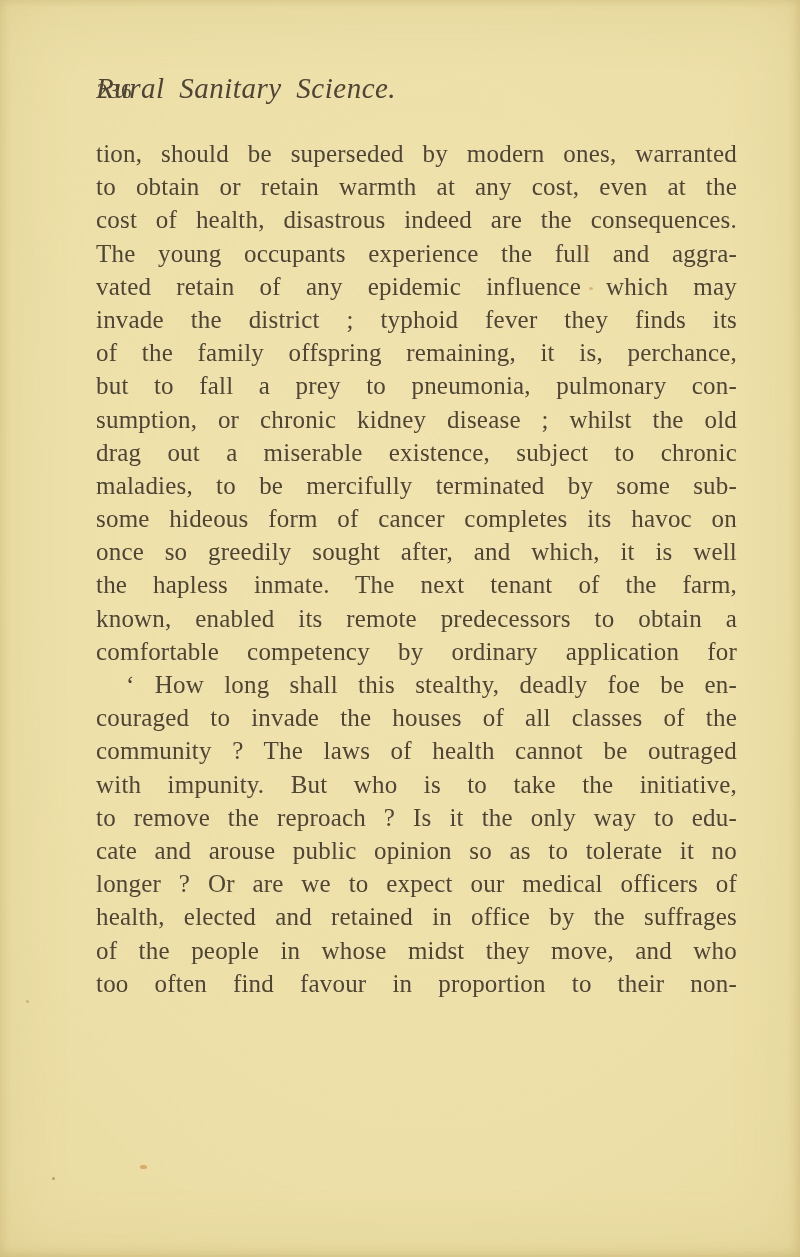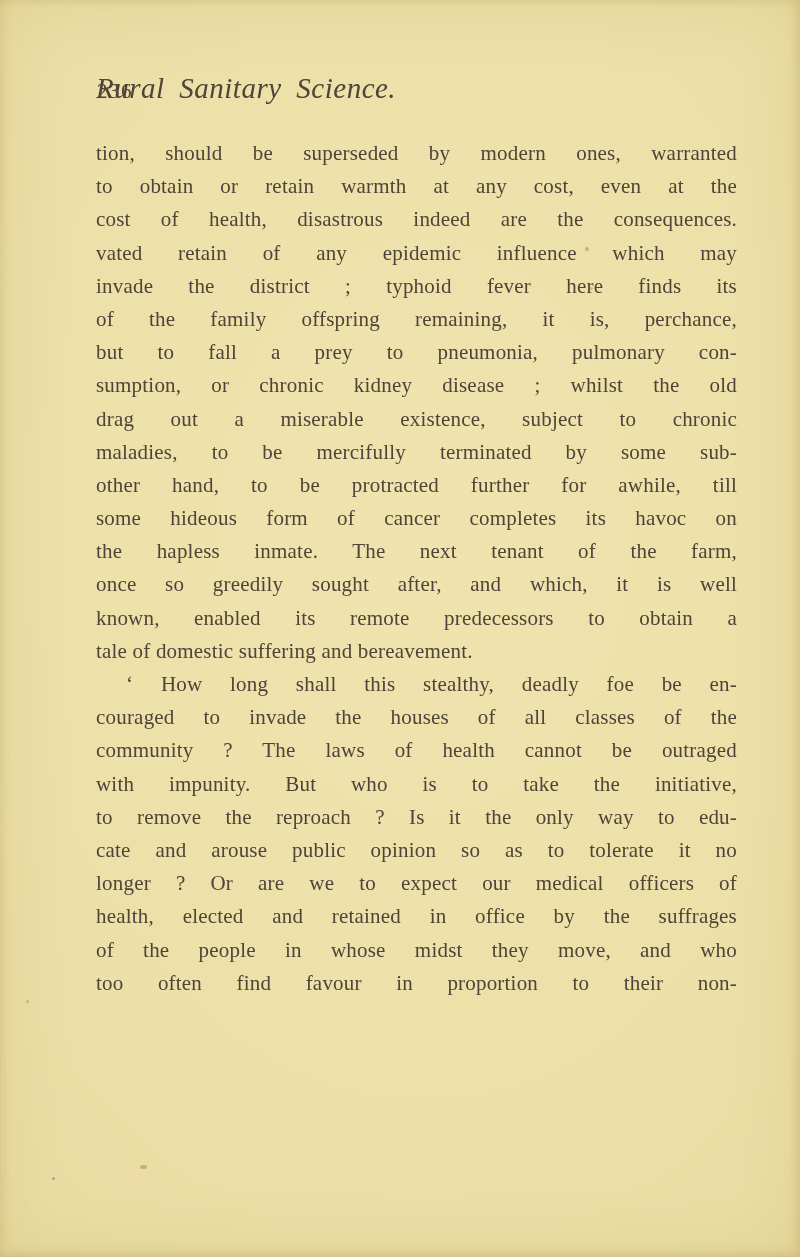--- a/index.html
+++ b/index.html
@@ -54,21 +54,21 @@
     letter-spacing: 0.5px;
     word-spacing: 7px;
     white-space: nowrap;
   }
 
   .body-text {
     position: absolute;
     top: 137px;
     left: 96px;
     width: 641px;
-    font-size: 21px;
+    font-size: 25px;
     letter-spacing: 0.2px;
   }
   .line {
     line-height: 33.2px;
     height: 33.2px;
     white-space: nowrap;           
     text-align: justify;
     text-align-last: justify;
     -moz-text-align-last: justify;
   }
@@ -101,33 +101,33 @@
     <span class="page-number">236</span>
     <span class="running-title">Rural Sanitary Science.</span>
   </div>
 
   <div class="body-text">
 
   <div class="paragraph">
         <div class="line">tion, should be superseded by modern ones, warranted</div>
         <div class="line">to obtain or retain warmth at any cost, even at the</div>
         <div class="line">cost of health, disastrous indeed are the consequences.</div>
+        <div class="line">The young occupants experience the full and aggra-</div>
         <div class="line">vated retain of any epidemic influence which may</div>
-        <div class="line">invade the district ; typhoid fever here finds its</div>
+        <div class="line">invade the district ; typhoid fever they finds its</div>
         <div class="line">of the family offspring remaining, it is, perchance,</div>
         <div class="line">but to fall a prey to pneumonia, pulmonary con-</div>
         <div class="line">sumption, or chronic kidney disease ; whilst the old</div>
         <div class="line">drag out a miserable existence, subject to chronic</div>
         <div class="line">maladies, to be mercifully terminated by some sub-</div>
-        <div class="line">other hand, to be protracted further for awhile, till</div>
         <div class="line">some hideous form of cancer completes its havoc on</div>
+        <div class="line">once so greedily sought after, and which, it is well</div>
         <div class="line">the hapless inmate.  The next tenant of the farm,</div>
-        <div class="line">once so greedily sought after, and which, it is well</div>
         <div class="line">known, enabled its remote predecessors to obtain a</div>
-        <div class="line flush">tale of domestic suffering and bereavement.</div>
+        <div class="line">comfortable competency by ordinary application for</div>
       </div>
       <div class="paragraph">
         <div class="line indent">‘ How long shall this stealthy, deadly foe be en-</div>
         <div class="line">couraged to invade the houses of all classes of the</div>
         <div class="line">community ?  The laws of health cannot be outraged</div>
         <div class="line">with impunity.  But who is to take the initiative,</div>
         <div class="line">to remove the reproach ?  Is it the only way to edu-</div>
         <div class="line">cate and arouse public opinion so as to tolerate it no</div>
         <div class="line">longer ? Or are we to expect our medical officers of</div>
         <div class="line">health, elected and retained in office by the suffrages</div>

